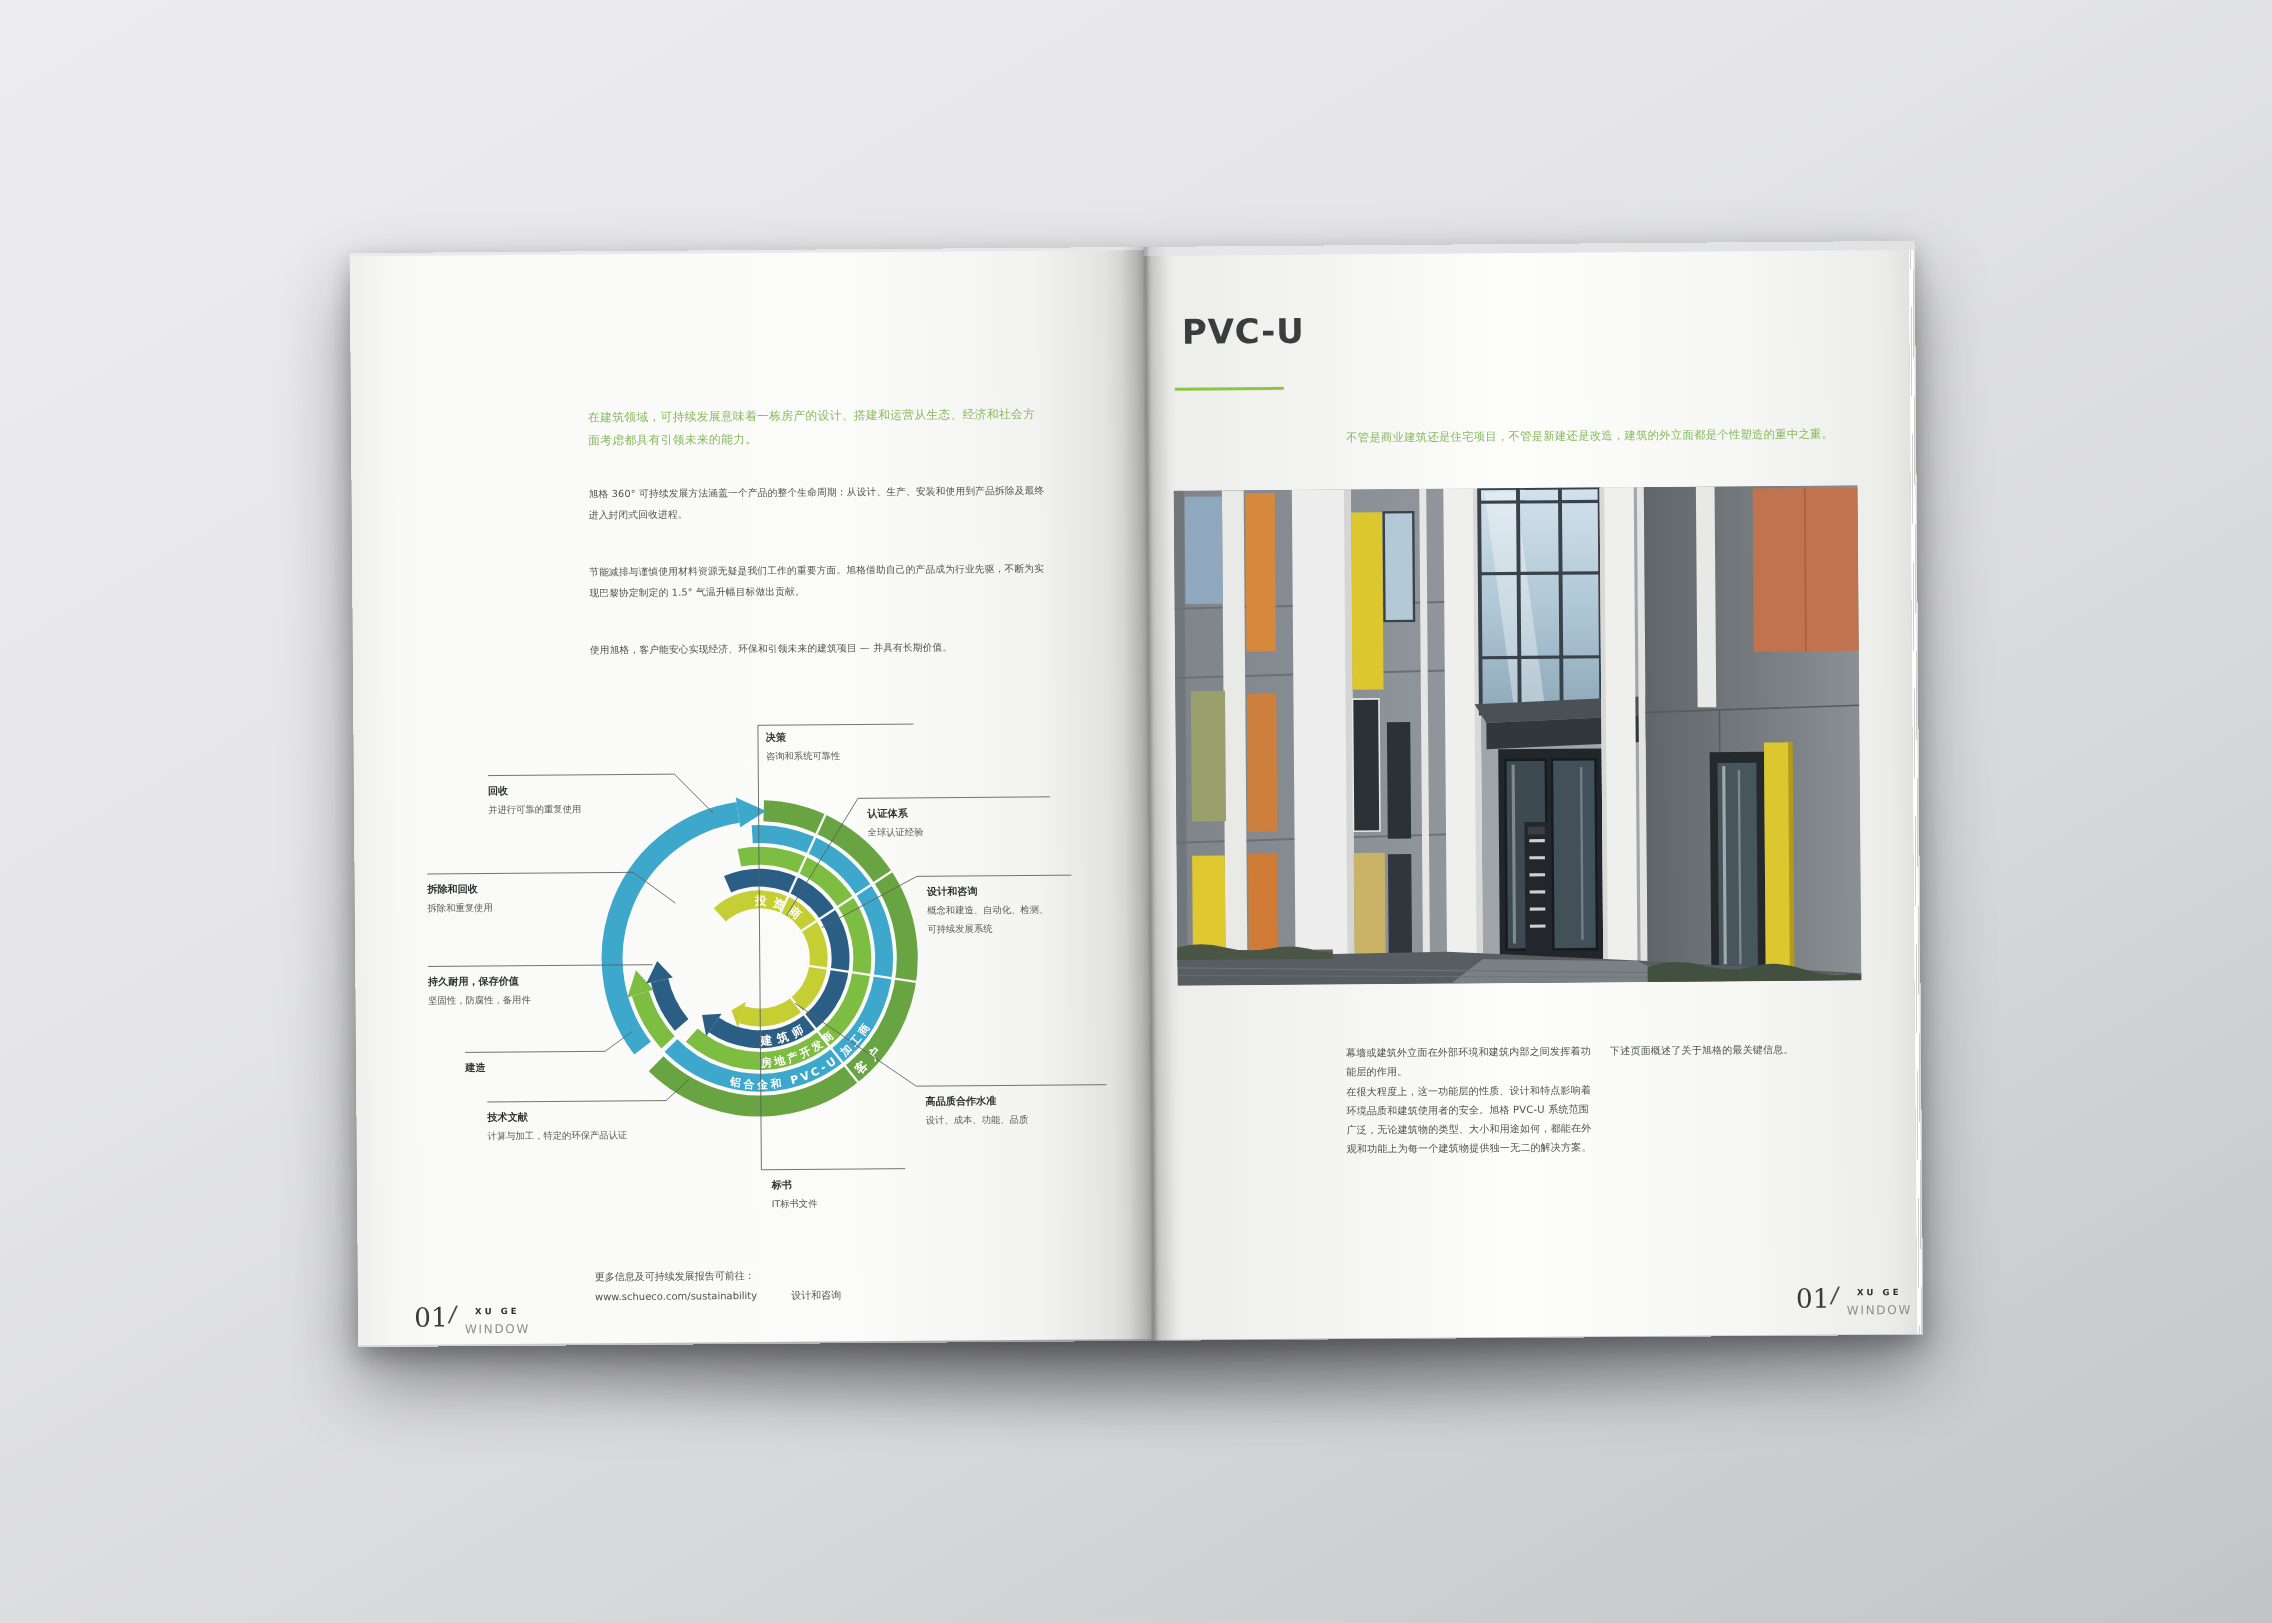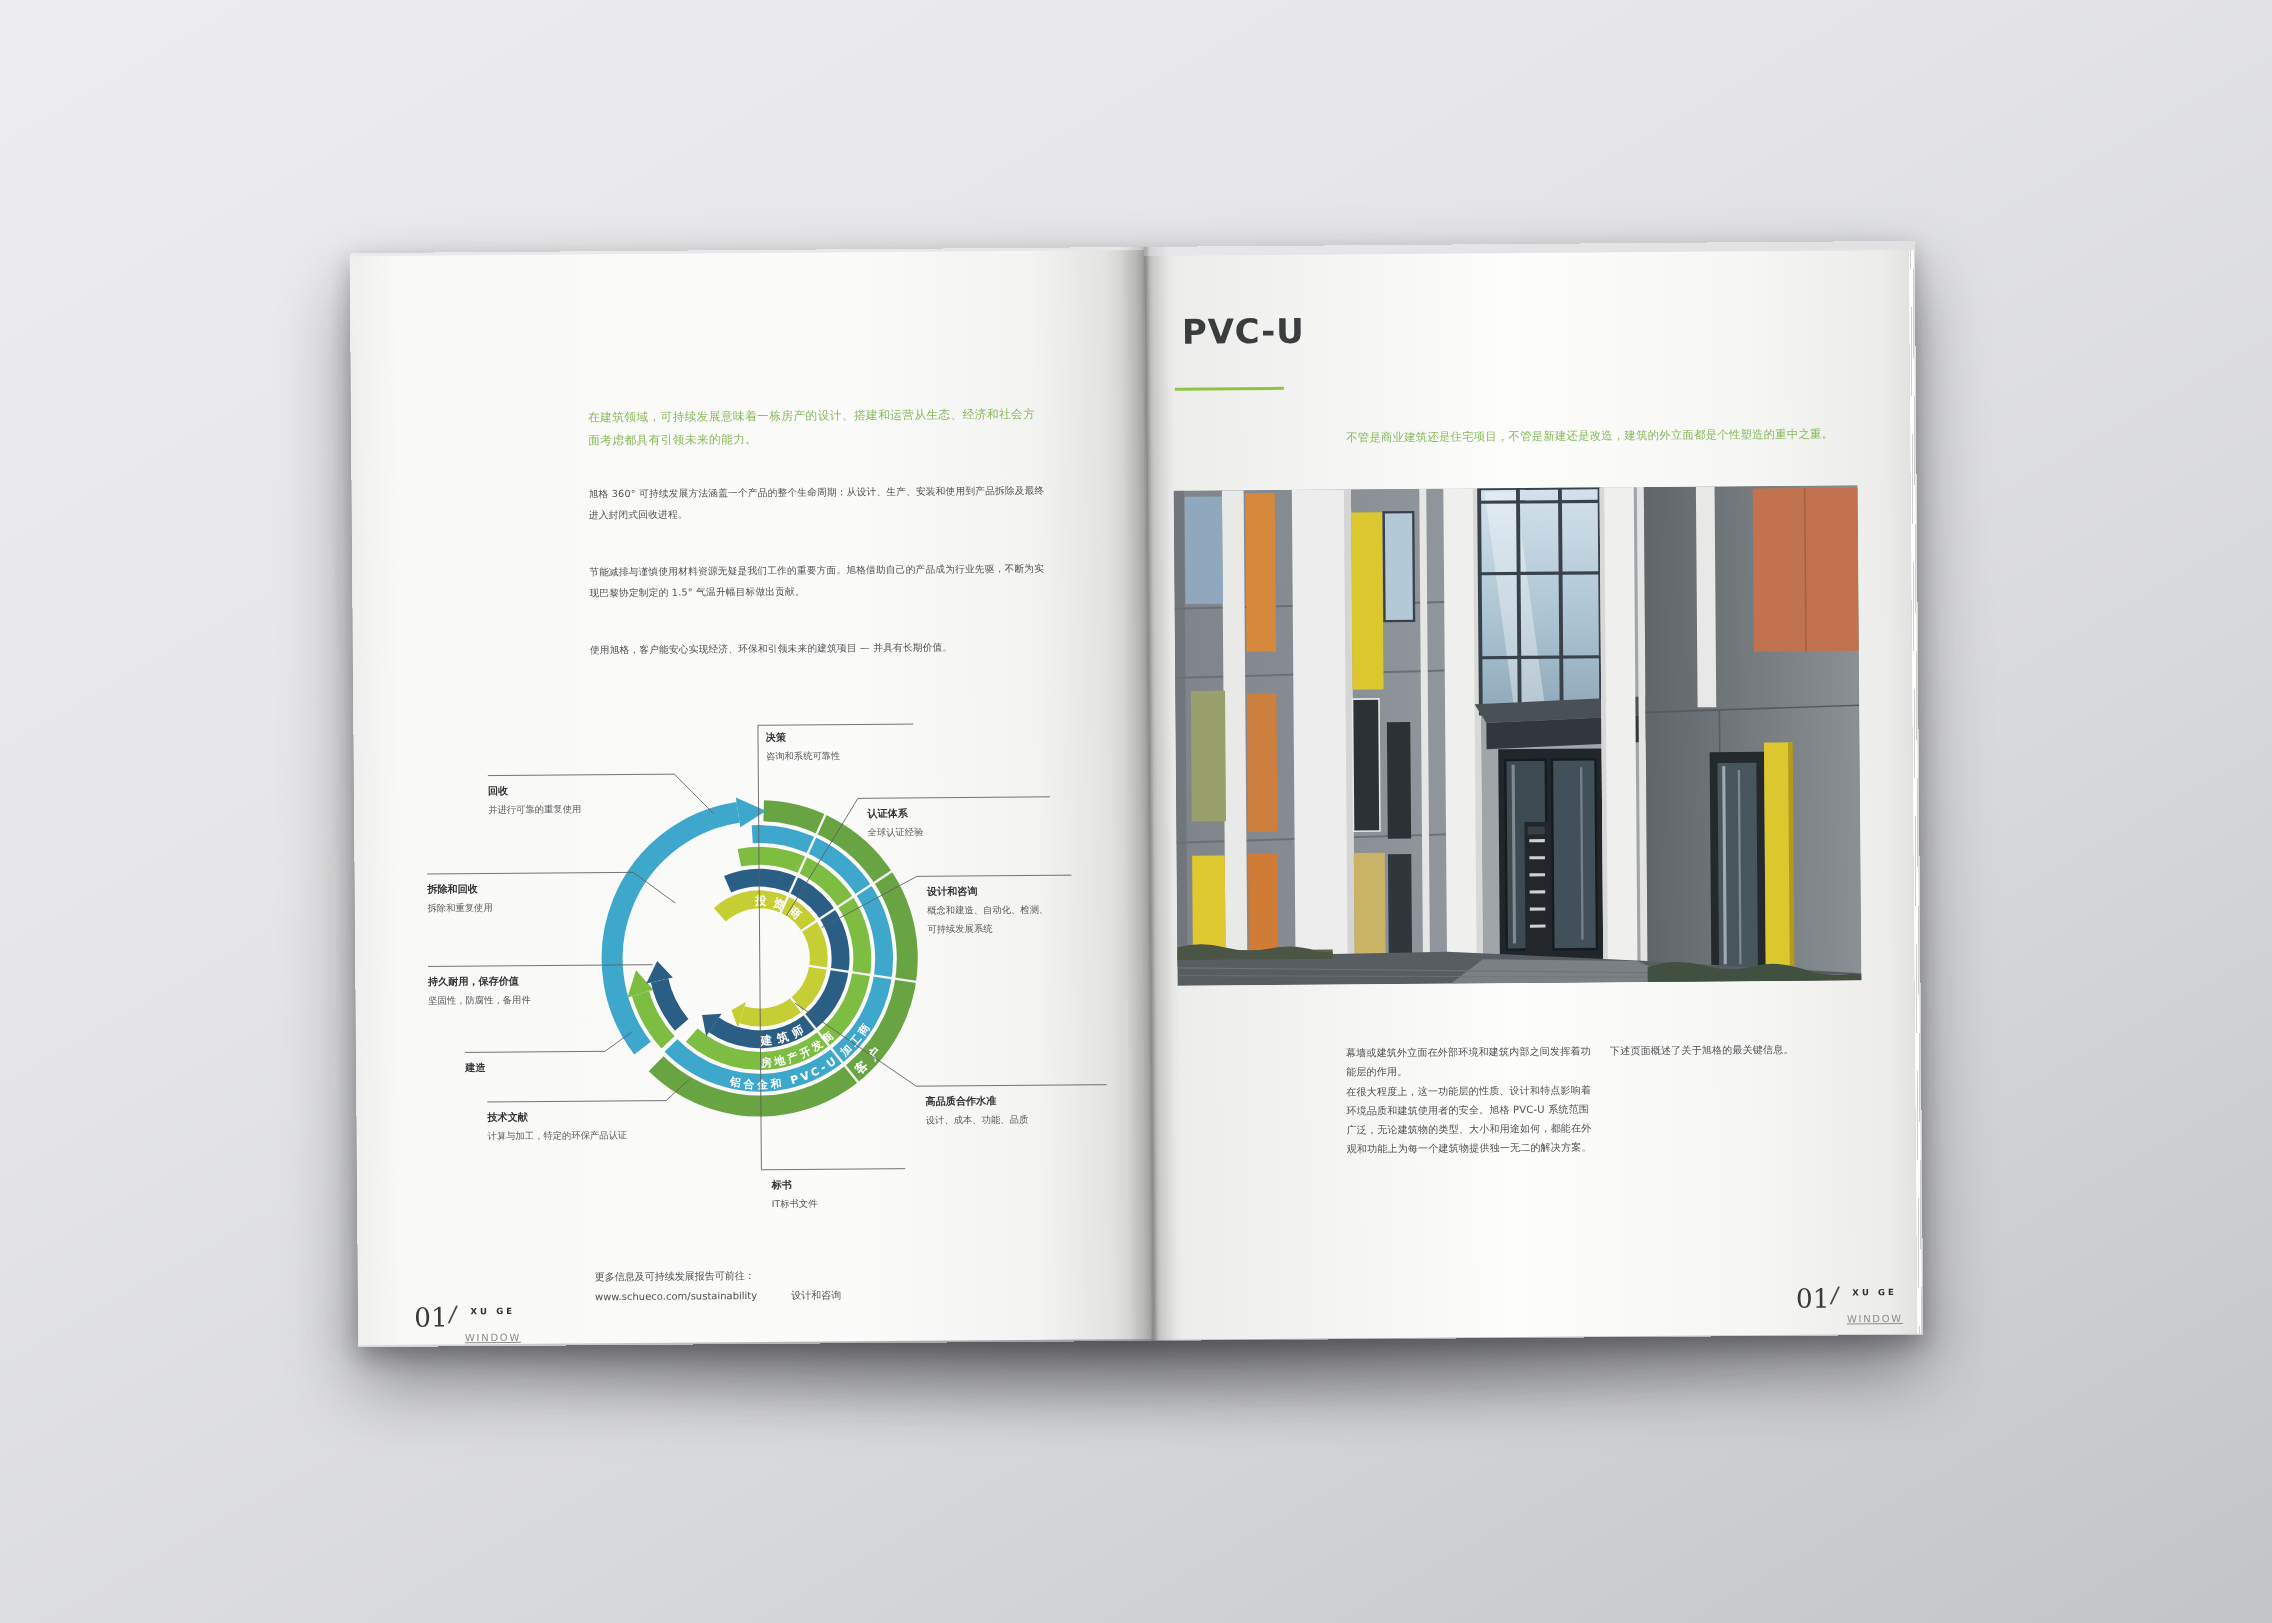--- a/index.html
+++ b/index.html
@@ -20,21 +20,21 @@
         background:repeating-linear-gradient(90deg,#fdfdfc 0 1.6px,#cfcfcd 1.6px 2.3px);}
   .greenlead{position:absolute;color:#86b95c;font-size:11.7px;line-height:1.95;letter-spacing:0.4px;}
   .bodytext{position:absolute;color:#4f5252;font-size:9.7px;line-height:2.15;letter-spacing:0.2px;white-space:pre-line;}
   .footer{position:absolute;color:#4f5252;font-size:10px;line-height:2.0;}
   .footer .row{display:flex;gap:34px;}
   .pagenum{position:absolute;display:flex;align-items:flex-start;gap:4.7px;color:#3a3a3a;}
   .pagenum .num{font-family:"DejaVu Serif","Liberation Serif",serif;font-size:26.4px;line-height:1;font-weight:400;}
   .pagenum .slash{font-family:"DejaVu Serif","Liberation Serif",serif;font-size:23px;line-height:1;transform:translate(-3.1px,-1.6px) rotate(8deg);color:#4a4a4a;}
   .pagenum .brand{display:flex;flex-direction:column;margin-top:1.6px;}
   .pagenum .b1{font-size:8.5px;font-weight:bold;letter-spacing:3.1px;color:#2f2f2f;text-align:center;}
-  .pagenum .b2{font-size:10px;letter-spacing:1.7px;color:#8e8e8e;margin-top:16px;text-decoration:underline;}
+  .pagenum .b2{font-size:12px;letter-spacing:1.7px;color:#8e8e8e;margin-top:6px;}
   .pvcu-title{position:absolute;font-size:34px;font-weight:bold;color:#3a3d3d;letter-spacing:0.8px;}
   .green-rule{position:absolute;background:#8cc63f;}
   .introtext{position:absolute;color:#86b95c;font-size:11.3px;line-height:2.0;letter-spacing:0.3px;}
   
   .ct{font-size:13px;font-weight:bold;fill:#2f3333;font-family:"DejaVu Sans","Liberation Sans",sans-serif;}
   .cd{font-size:12px;fill:#575a5a;font-family:"DejaVu Sans","Liberation Sans",sans-serif;}
   .ringtext{fill:#ffffff;font-weight:bold;font-family:"DejaVu Sans","Liberation Sans",sans-serif;}
   .rt-s{font-size:15px;letter-spacing:7px;}
   .rt-m{font-size:14px;letter-spacing:4px;}
   .rt-l{font-size:16px;letter-spacing:9px;}

